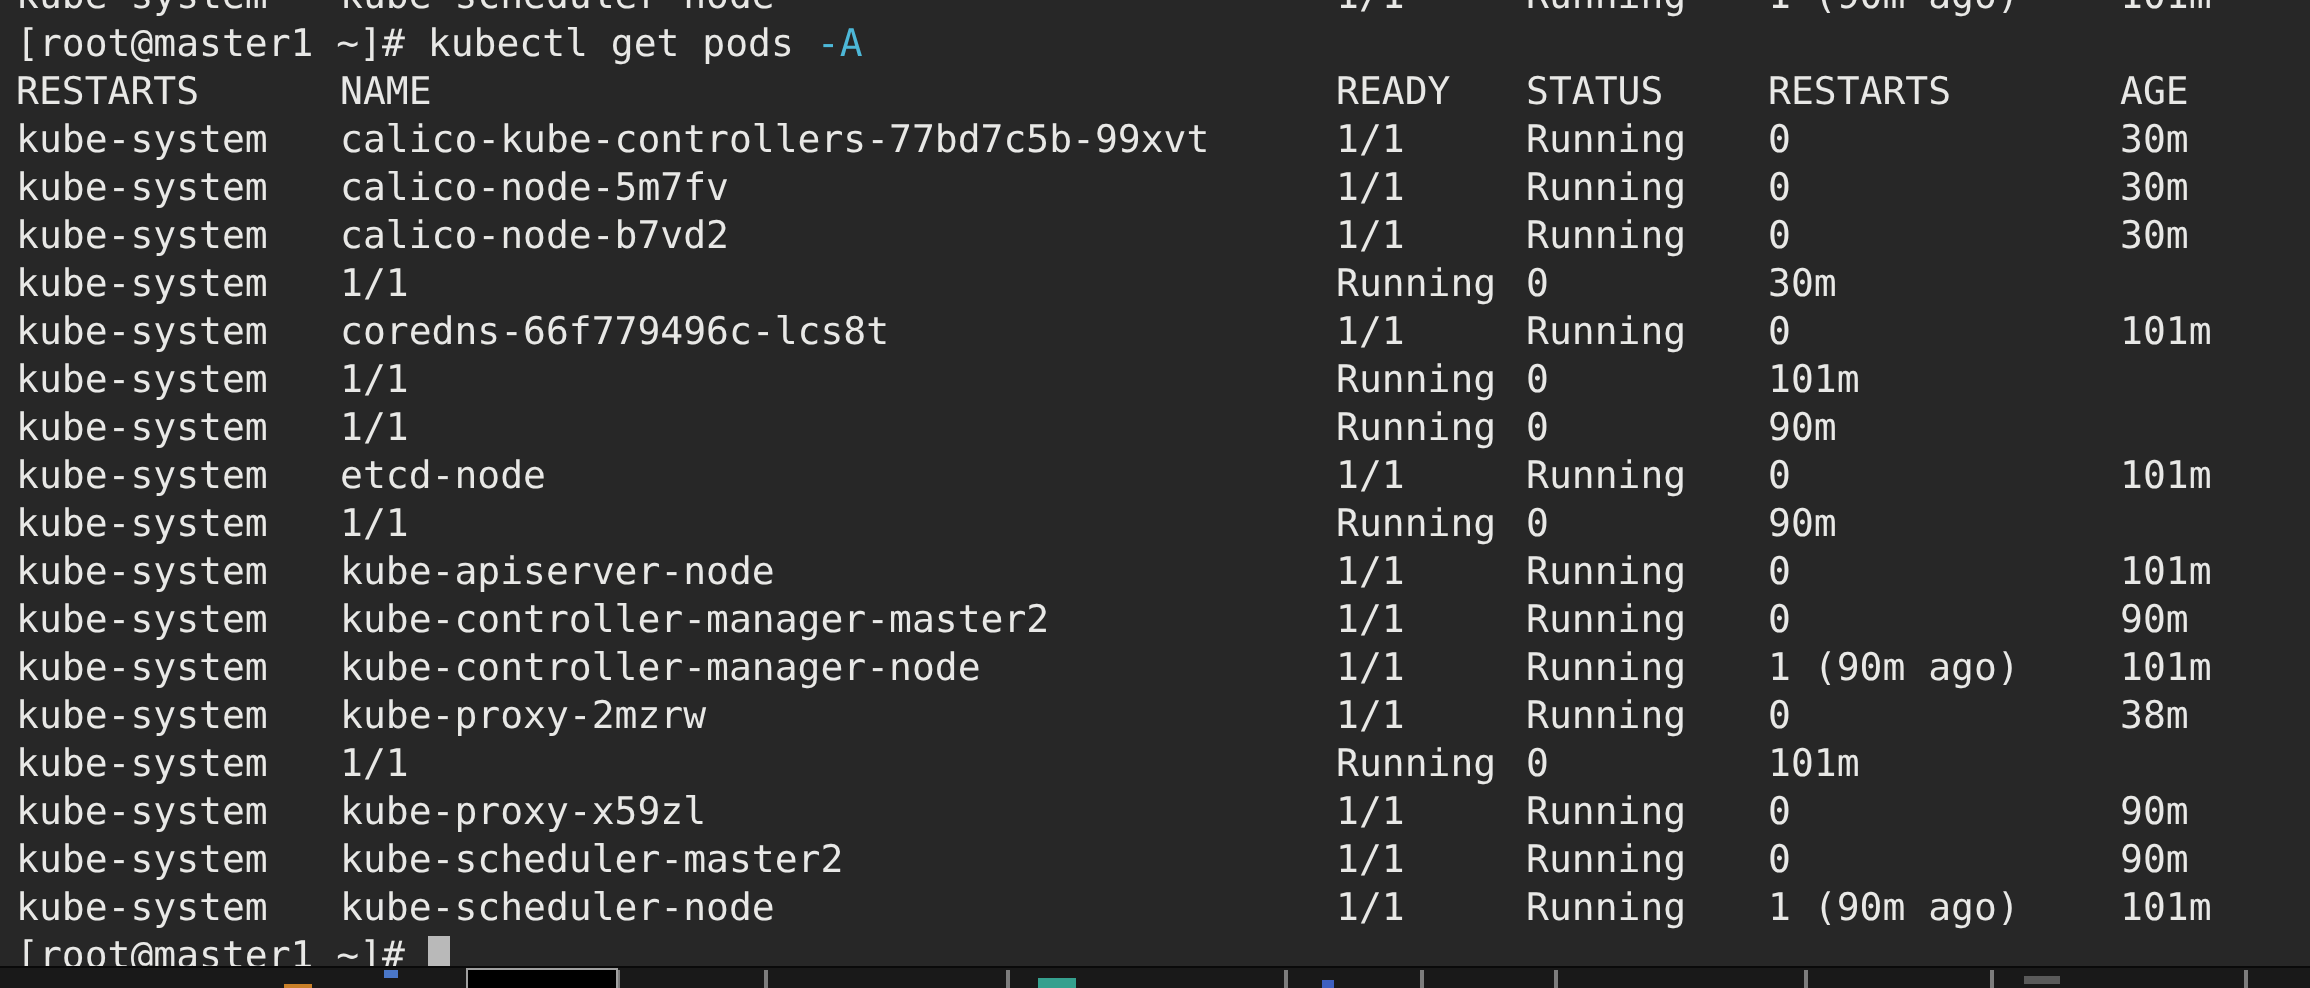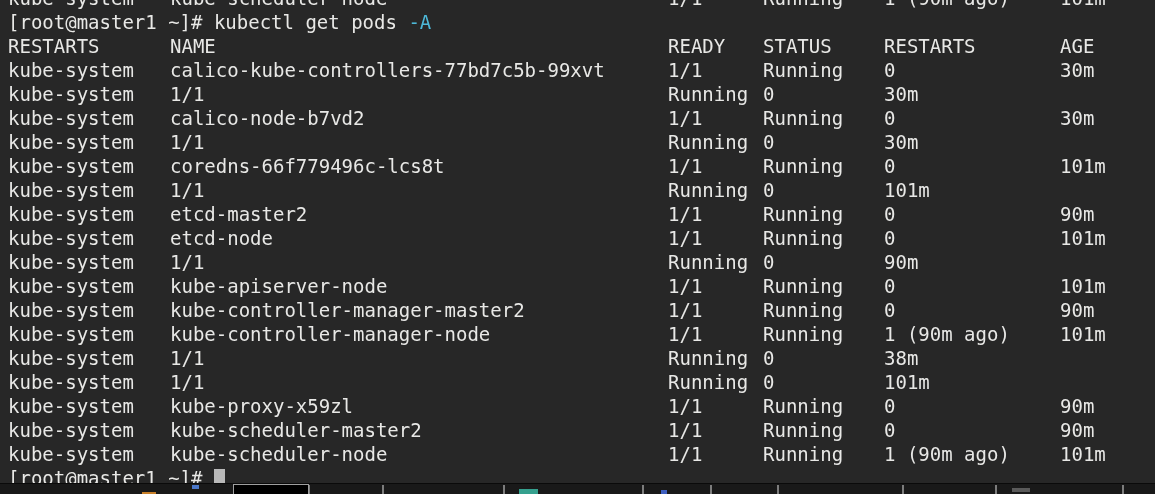--- a/index.html
+++ b/index.html
@@ -69,20 +69,21 @@
     <span>kube-system</span>
     <span>calico-kube-controllers-77bd7c5b-99xvt</span>
     <span>1/1</span>
     <span>Running</span>
     <span>0</span>
     <span>30m</span>
   </div>
 
   <div class="line grid-line">
     <span>kube-system</span>
+    <span>calico-node-5m7fv</span>
     <span>1/1</span>
     <span>Running</span>
     <span>0</span>
     <span>30m</span>
   </div>
 
   <div class="line grid-line">
     <span>kube-system</span>
     <span>calico-node-b7vd2</span>
     <span>1/1</span>
@@ -111,21 +112,20 @@
   <div class="line grid-line">
     <span>kube-system</span>
     <span>1/1</span>
     <span>Running</span>
     <span>0</span>
     <span>101m</span>
   </div>
 
   <div class="line grid-line">
     <span>kube-system</span>
-    <span>etcd-master2</span>
     <span>1/1</span>
     <span>Running</span>
     <span>0</span>
     <span>90m</span>
   </div>
 
   <div class="line grid-line">
     <span>kube-system</span>
     <span>etcd-node</span>
     <span>1/1</span>
@@ -164,20 +164,21 @@
     <span>kube-system</span>
     <span>kube-controller-manager-node</span>
     <span>1/1</span>
     <span>Running</span>
     <span>1 (90m ago)</span>
     <span>101m</span>
   </div>
 
   <div class="line grid-line">
     <span>kube-system</span>
+    <span>kube-proxy-2mzrw</span>
     <span>1/1</span>
     <span>Running</span>
     <span>0</span>
     <span>38m</span>
   </div>
 
   <div class="line grid-line">
     <span>kube-system</span>
     <span>1/1</span>
     <span>Running</span>

